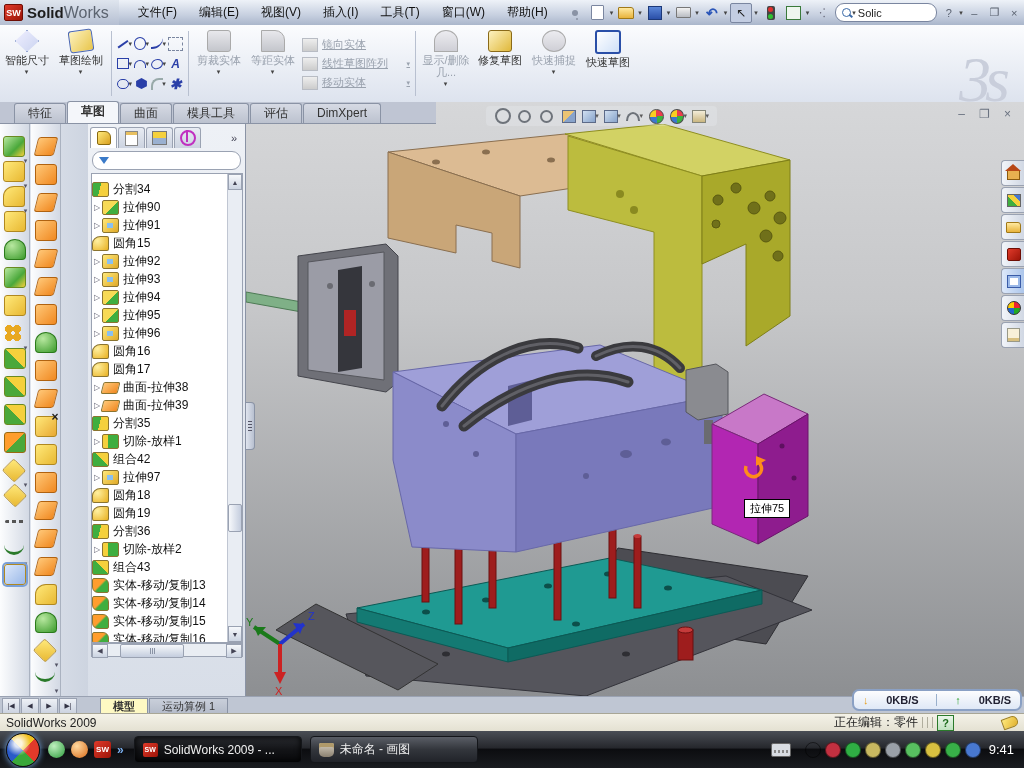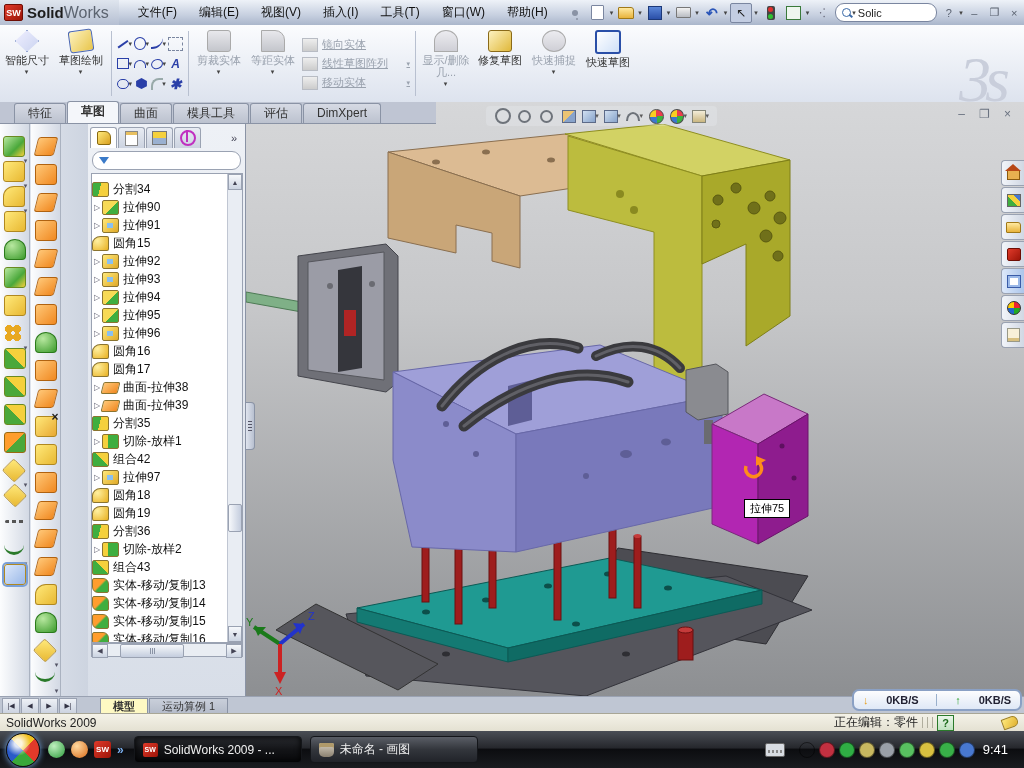--- a/index.html
+++ b/index.html
@@ -220,21 +220,21 @@
   .ql-sw{background:linear-gradient(135deg,#e03a2a,#9c1408);color:#fff;font-size:8px;font-weight:bold;display:flex;align-items:center;justify-content:center;}
   .qlmore{color:#7ab0f0;font-size:12px;font-weight:bold;margin-right:10px;}
   .taskbtn{width:168px;height:27px;border-radius:4px;margin-right:8px;display:flex;align-items:center;gap:6px;
     padding:0 8px;box-sizing:border-box;font-size:12px;color:#f0f0f0;
     background:linear-gradient(#5a5e66,#33363c 50%,#212329);border:1px solid #14161a;}
   .taskbtn.active{background:linear-gradient(#2a2c31,#131417 50%,#08090b);box-shadow:inset 0 0 6px #000;}
   .tico{width:15px;height:14px;flex:none;}
   .tico.sw{background:linear-gradient(135deg,#e03a2a,#9c1408);border-radius:2px;color:#fff;font-size:7px;font-weight:bold;display:flex;align-items:center;justify-content:center;}
   .tico.paint{background:linear-gradient(#d8d0c0,#8a8070);border-radius:2px 2px 5px 5px;box-shadow:inset 0 4px 0 #b09a6a;}
   .tlabel{white-space:nowrap;overflow:hidden;}
-  #tray{margin-left:auto;display:flex;align-items:center;padding-right:16px;text-align:center;}
+  #tray{margin-left:auto;display:flex;align-items:center;padding-right:10px;text-align:center;}
   .kbicon{width:18px;height:12px;background:#d8dce2;border:1px solid #666;border-radius:2px;
     background-image:repeating-linear-gradient(90deg,#888 0 2px,transparent 2px 4px);background-size:14px 3px;background-position:2px 6px;background-repeat:no-repeat;}
   .trico{width:14px;height:14px;border-radius:50%;border:1px solid rgba(0,0,0,.5);}
   #clock{color:#fff;font-size:13px;margin-left:8px;}
   svg text{font-family:"Liberation Sans",sans-serif;}
 </style>
 </head>
 <body>
 
 <div id="screen">

